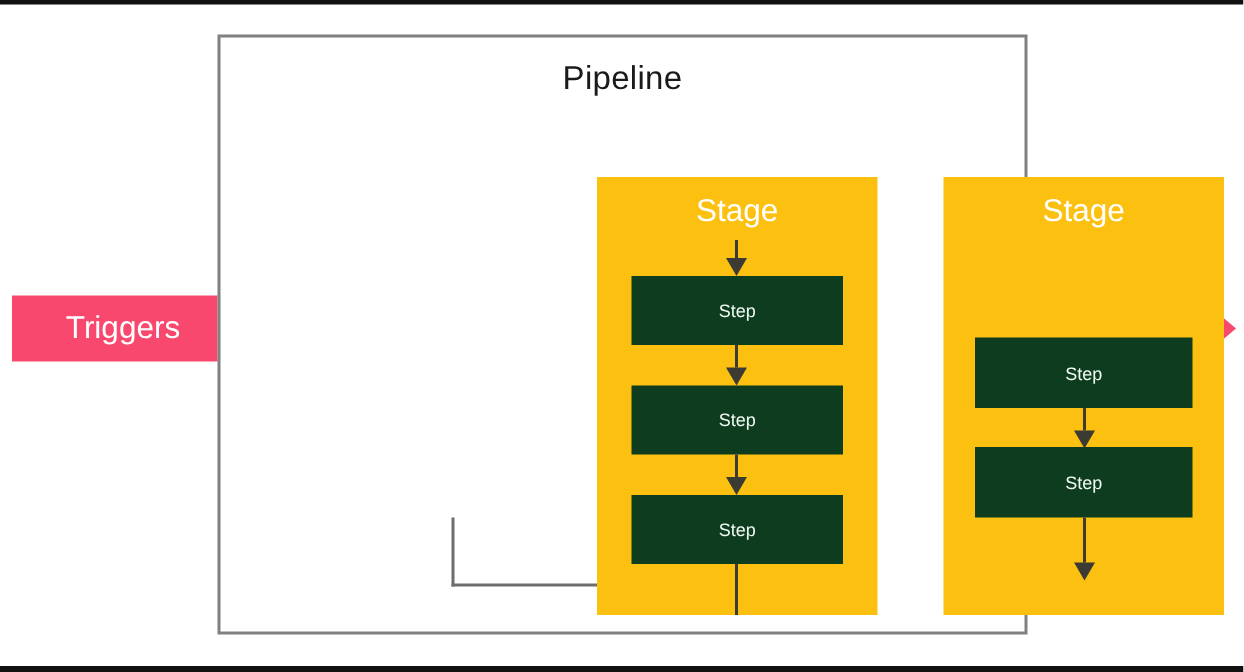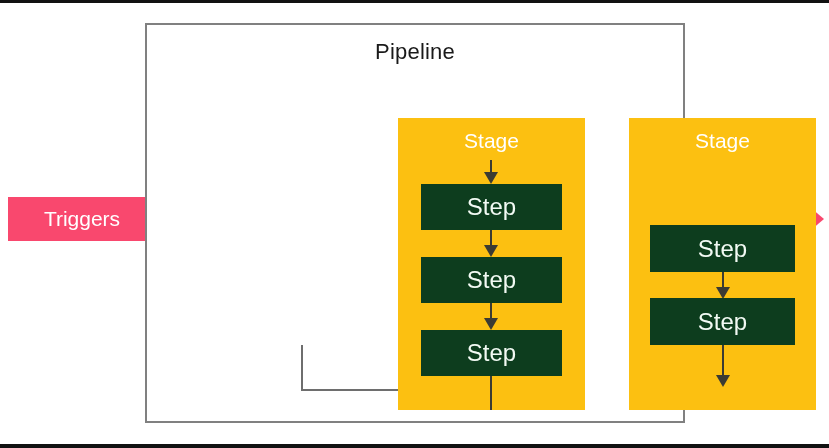--- a/index.html
+++ b/index.html
@@ -71,21 +71,21 @@
 
   
   .step {
     position: absolute;
     background: #0D3D1E;
     display: flex;
     align-items: center;
     justify-content: center;
   }
   .step-label {
-    font-size: 24px;
+    font-size: 12px;
     color: #f2faf4;
   }
   
   #step-1-1 { left: 23px; top: 66px;  width: 141px; height: 46px; }
   #step-1-2 { left: 23px; top: 139px; width: 141px; height: 46px; }
   #step-1-3 { left: 23px; top: 212px; width: 141px; height: 46px; }
   
   #step-2-1 { left: 21px; top: 107px; width: 145px; height: 47px; }
   #step-2-2 { left: 21px; top: 180px; width: 145px; height: 47px; }
 

